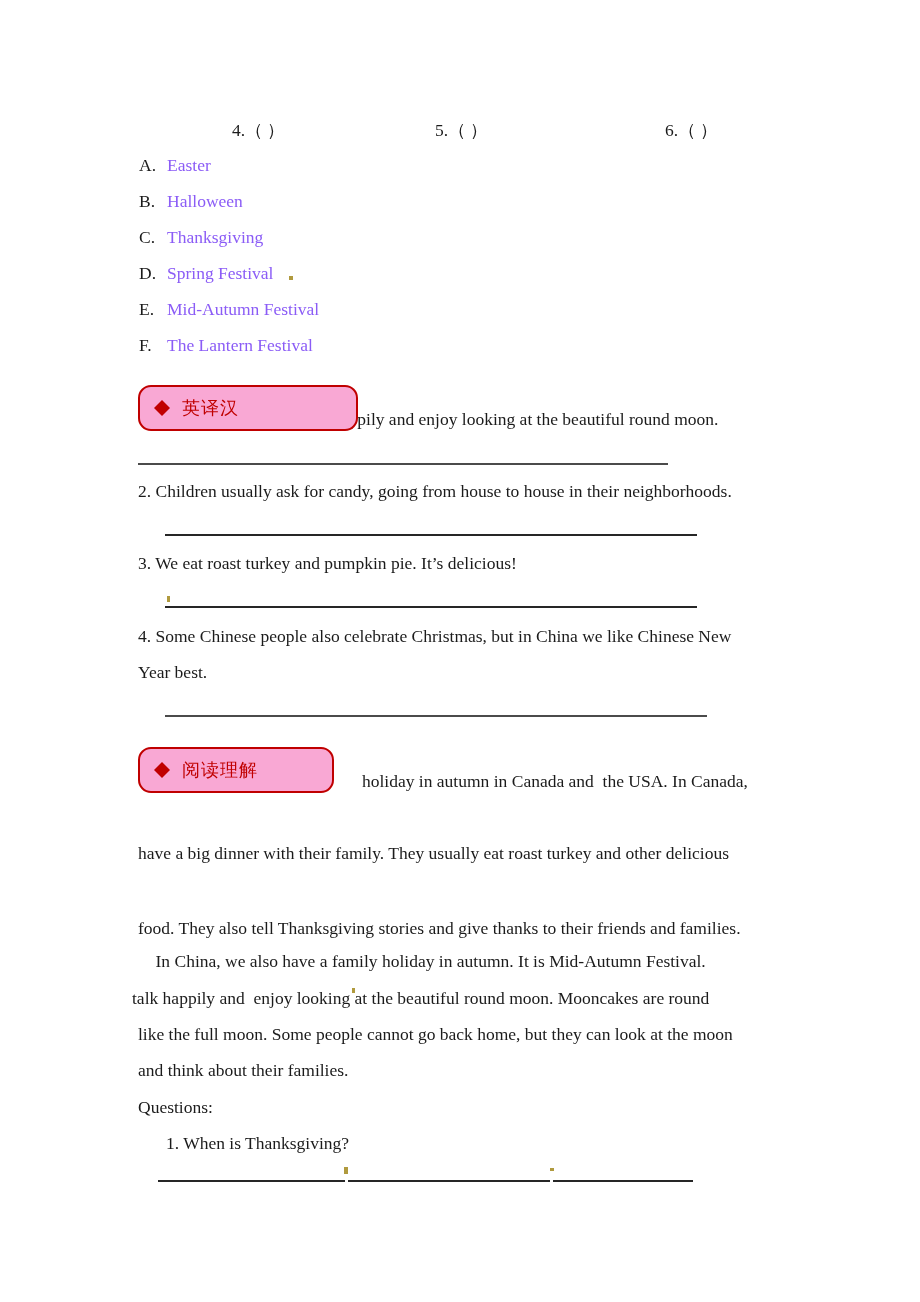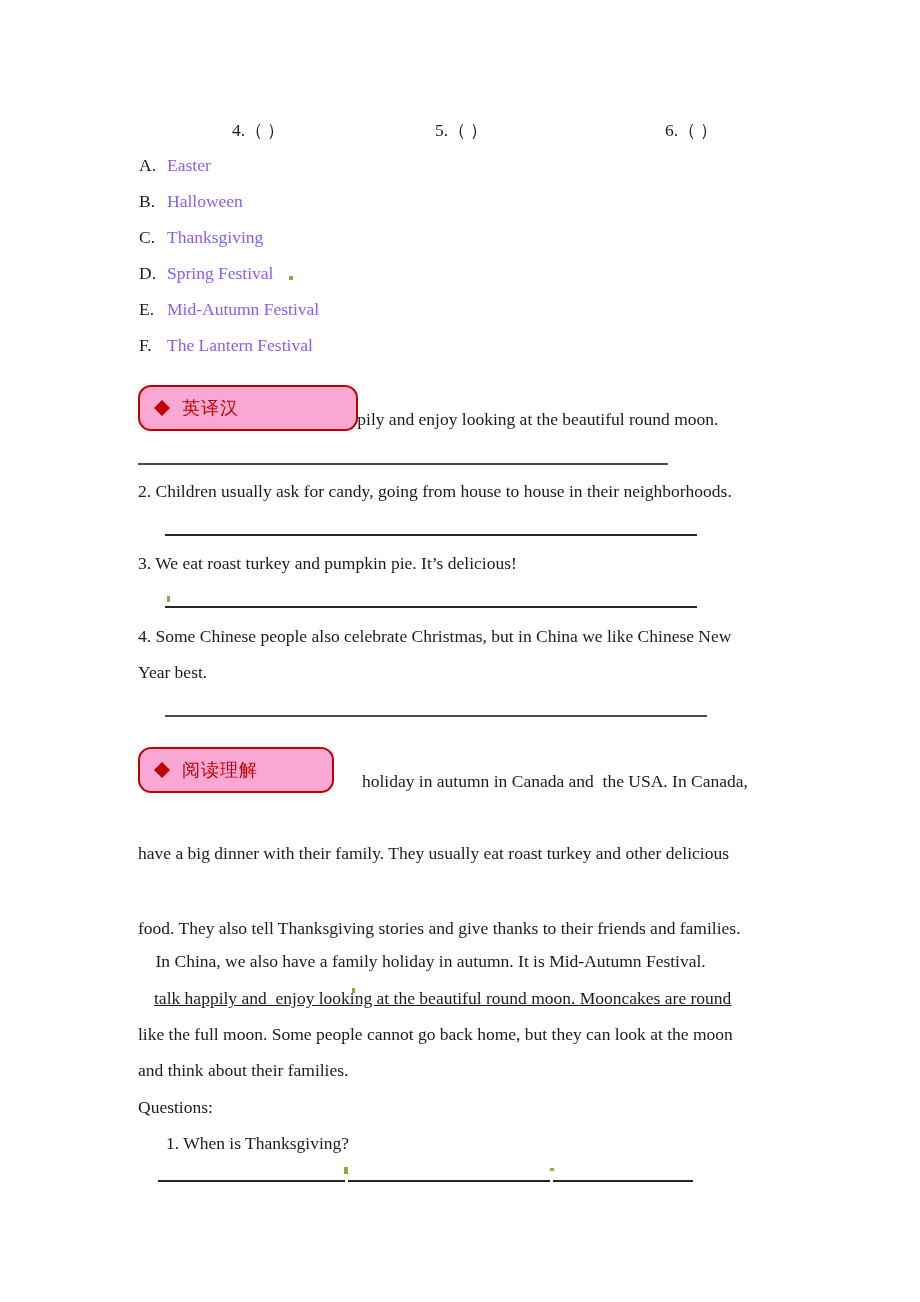--- a/index.html
+++ b/index.html
@@ -206,21 +206,21 @@
   </div>
 
 
   <div class="para" style="left:138px; top:844px;">have a big dinner with their family. They usually eat roast turkey and other delicious</div>
 
   <div class="para" style="left:138px; top:880px;margin-top:39px;">food. They also tell Thanksgiving stories and give thanks to their friends and families.</div>
 
   <div class="para" style="left:138px; top:917px;margin-top:35px;">    In China, we also have a family holiday in autumn. It is Mid-Autumn Festival.</div>
 
 
-  <div class="para" style="left:154px; top:989px;text-decoration:underline;">talk happily and  enjoy looking at the beautiful round moon. Mooncakes are round</div>
+  <div class="para" style="left:132px; top:989px;">talk happily and  enjoy looking at the beautiful round moon. Mooncakes are round</div>
 
   <div class="speck" style="left:352px; top:988px; width:3px; height:5px;"></div>
 
   <div class="para" style="left:138px; top:1025px;">like the full moon. Some people cannot go back home, but they can look at the moon</div>
 
   <div class="para" style="left:138px; top:1061px;">and think about their families.</div>
 
   <div class="para" style="left:138px; top:1098px;">Questions:</div>
 
   <div class="para" style="left:138px; top:1134px;margin-left:28px;">1. When is Thanksgiving?</div>

